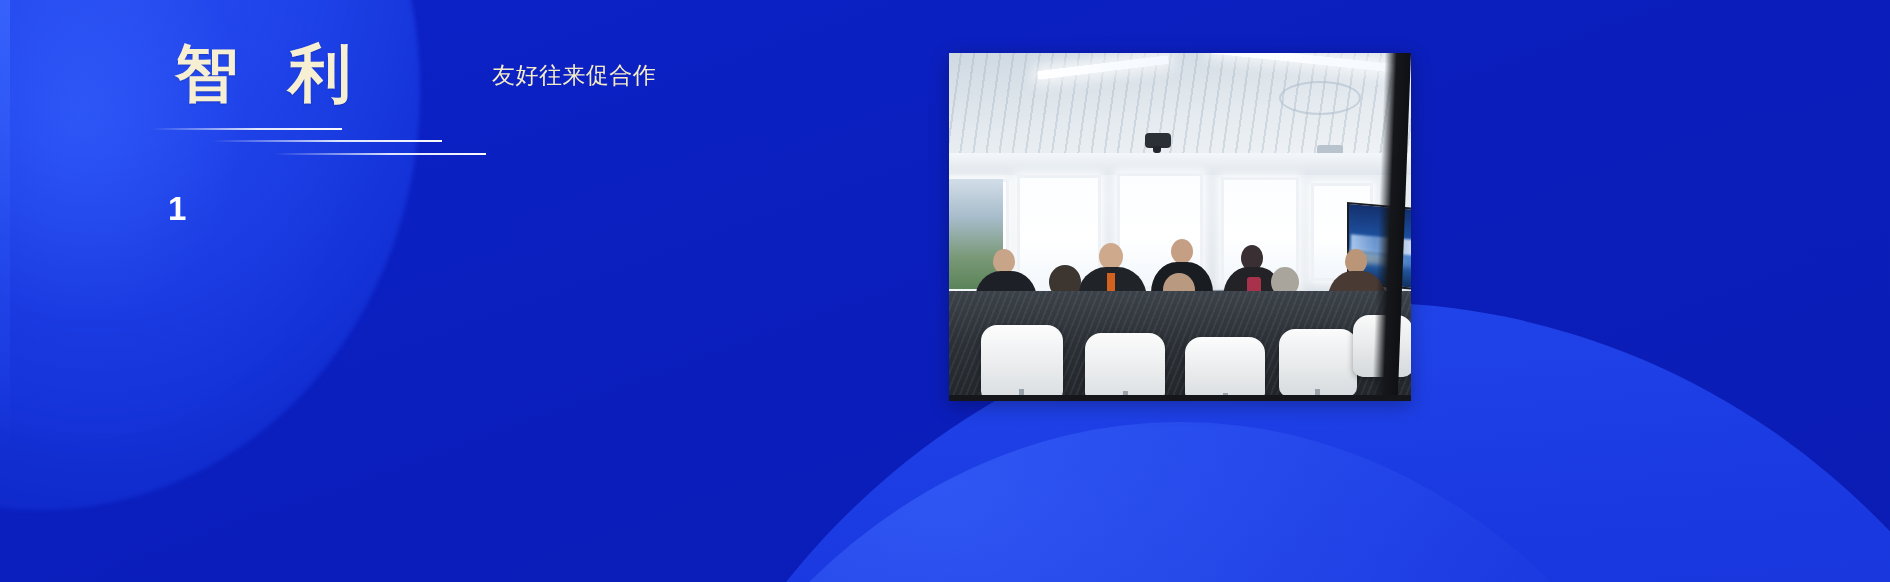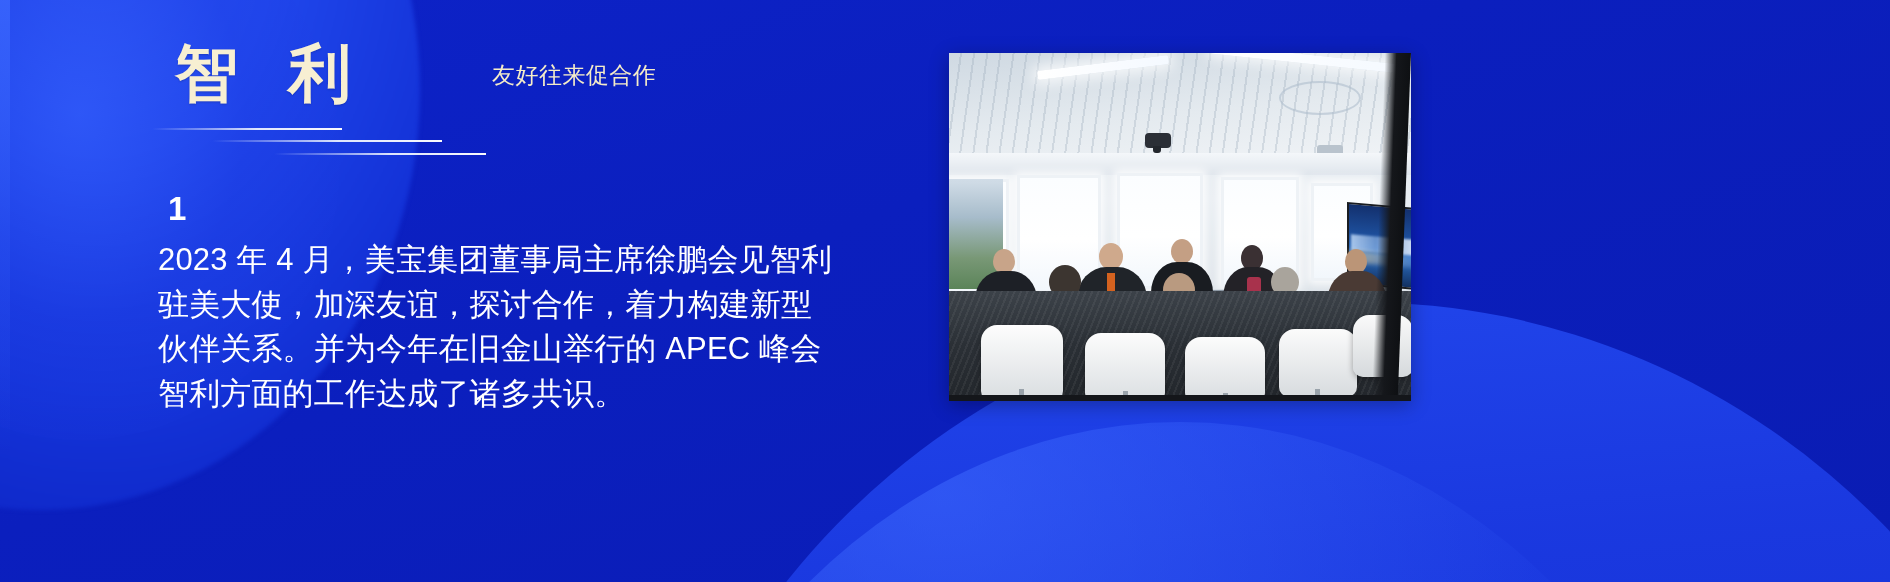--- a/index.html
+++ b/index.html
@@ -387,21 +387,20 @@
     <div class="rule rule-1"></div>
     <div class="rule rule-2"></div>
     <div class="rule rule-3"></div>
   </div>
 
   <div class="subtitle-block">
     <div class="subtitle-line">友好往来促合作</div>
   </div>
 
   <div class="index-number">1</div>
-  <div class="body-copy">2023 年 4 月，美宝集团董事局主席徐鹏会见智利驻美大使，加深友谊，探讨合作，着力构建新型伙伴关系。并为今年在旧金山举行的 APEC 峰会智利方面的工作达成了诸多共识。</div>
 
   <div class="photo-frame">
     <div class="photo-inner">
 
       <div class="ph-wall"></div>
       <div class="ph-ceiling"></div>
       <div class="ph-ceil-grid"></div>
       <div class="ph-lightbar ph-lb1"></div>
       <div class="ph-lightbar ph-lb2"></div>
       <div class="ph-vent"></div>

